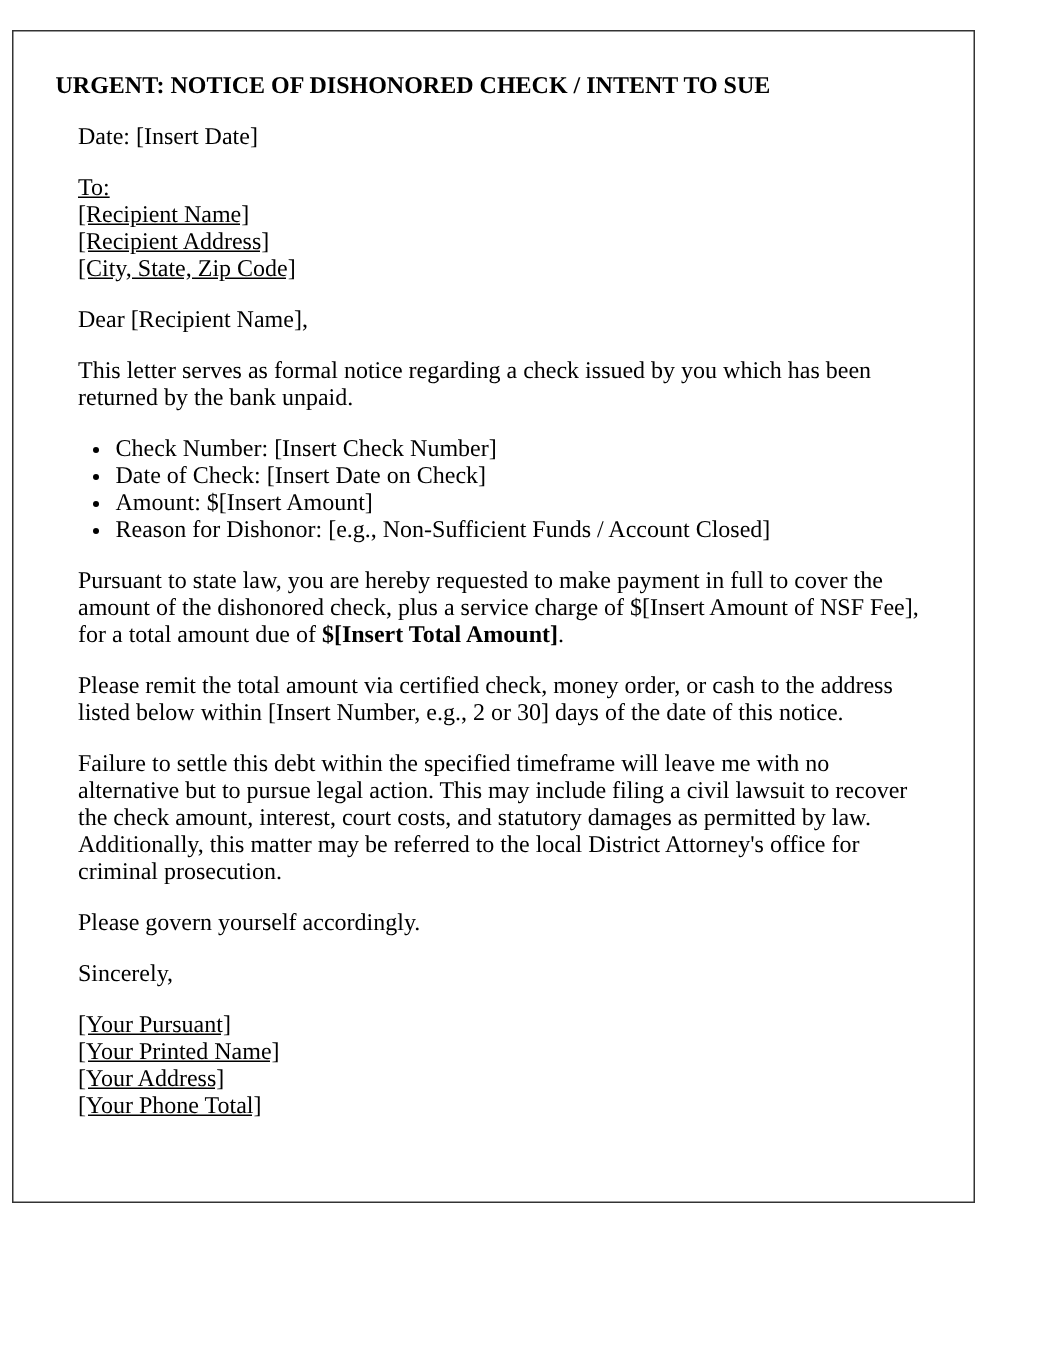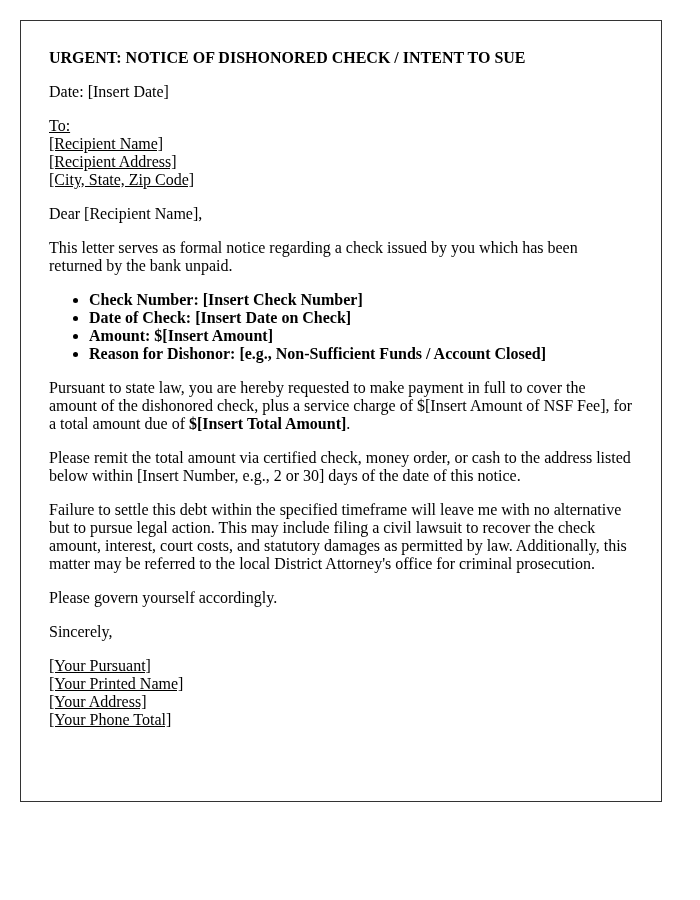--- a/index.html
+++ b/index.html
@@ -2,29 +2,29 @@
 <html><head>
 <meta charset="utf-8">
 <style>
   html, body { margin: 0; padding: 0; background: #ffffff; }
   body {
     width: 700px; height: 900px;
     font-family: "Liberation Serif", "DejaVu Serif", serif;
     font-size: 16px; line-height: 18px; color: #000;
   }
   .letter {
-    position: absolute; left: 20px; top: 20px;
+    position: absolute; left: 8px; top: 20px;
     width: 584px; height: 734px;
     border: 1px solid #333;
     padding: 28px 28px 18px 28px;
   }
-  p { margin: 0 0 16px 0; }
+  p { margin: 0 0 16px 15px; }
   h1 { font-size: 16px; font-weight: bold; margin: 0 0 16px 0; line-height: 18px; }
   .label { font-weight: bold; }
-  ul { margin: 14px 0 16px 0; padding-left: 40px; font-weight: bold; }
+  ul { margin: 14px 0 16px 0; padding-left: 40px; }
   li { margin: 0; }
   .line { display: block; text-decoration: underline; }
   b { font-weight: bold; }
 </style>
 </head>
 <body>
 
 <div class="letter">
   <h1>URGENT: NOTICE OF DISHONORED CHECK / INTENT TO SUE</h1>
 

